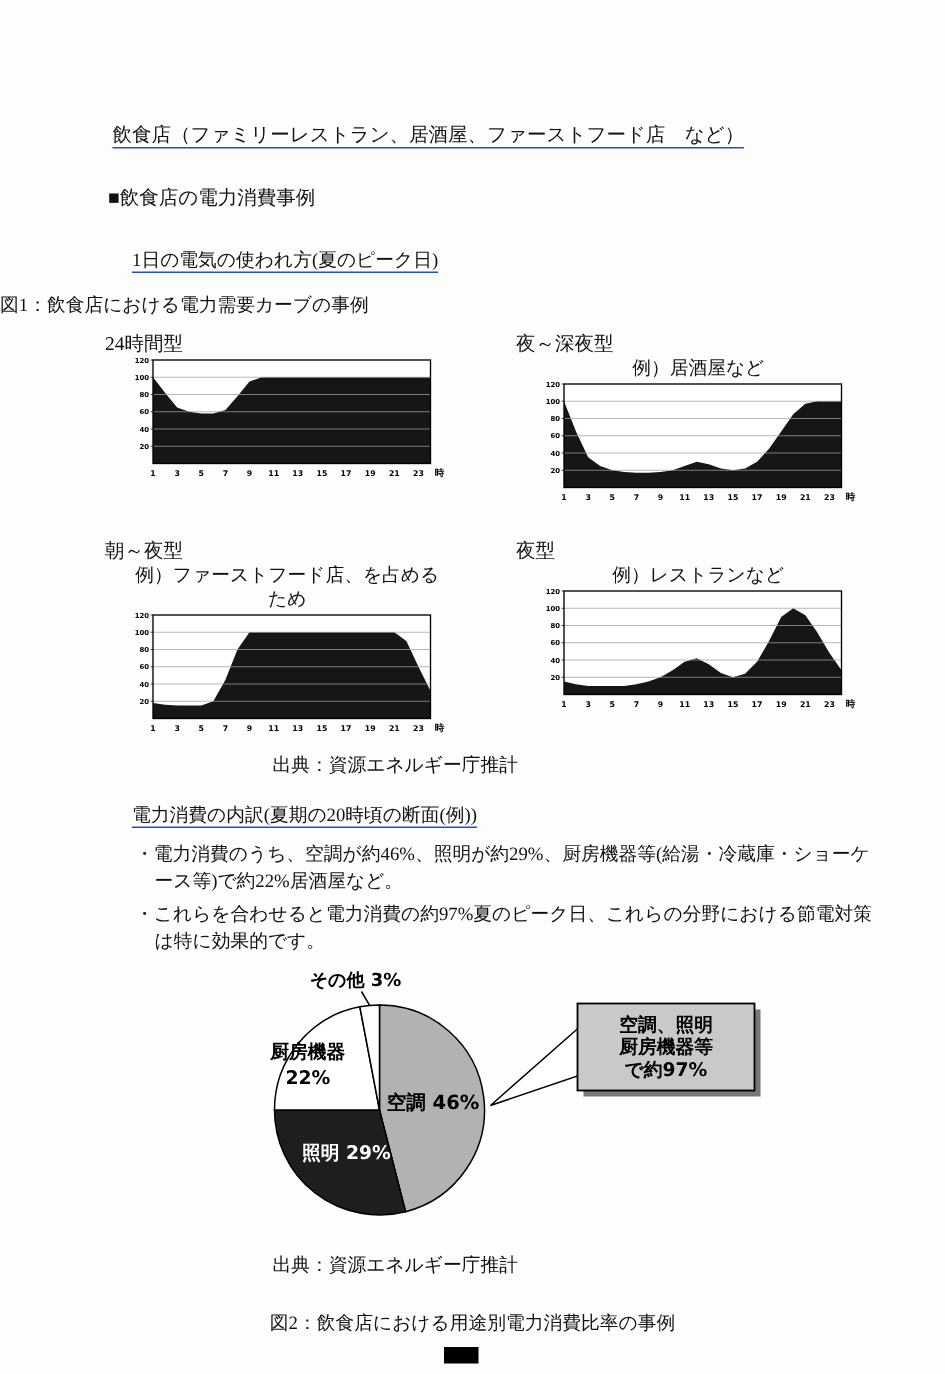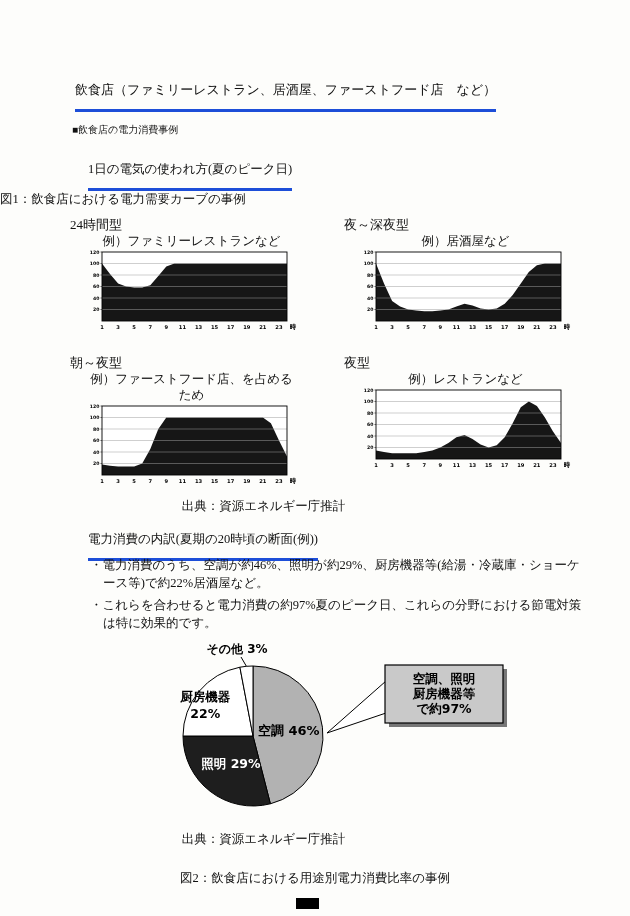--- a/index.html
+++ b/index.html
@@ -4,22 +4,22 @@
 <style>
   *{margin:0;padding:0;box-sizing:border-box}
   html,body{background:#ffffff}
   .page{
     width:630px;height:916px;margin:0 auto;position:relative;overflow:hidden;
     background:#fdfdfb;color:#111;
     font-family:"Liberation Serif","DejaVu Serif",serif;
   }
   .content{padding-top:81px}
   .header-line{margin-left:75px;font-size:13px}
-  .u{border-bottom:3px solid #1d4ed8;padding-bottom:12px}
-  .section-title{margin-top:24px;margin-left:72px;font-size:10px}
+  .u{border-bottom:1px solid #1d4ed8;padding-bottom:1px}
+  .section-title{margin-top:24px;margin-left:72px;font-size:13px}
   .sub-title{margin-top:24px;margin-left:88px;font-size:12.5px}
   .bullet{margin-top:8px;margin-left:90px;width:492px;font-size:12.5px;line-height:1.45;
           padding-left:13px;text-indent:-13px}
   .fig-caption{margin-top:13px;font-size:12.5px}
   .charts-grid{margin-top:8px;margin-left:70px;display:grid;
                grid-template-columns:252px 252px;column-gap:22px;row-gap:12px}
   .chart-group-label{font-size:13px;line-height:17px}
   .chart-example-label{font-size:12.5px;line-height:16px;text-align:center;width:215px;margin-left:14px}
   .chart-canvas{width:215px;height:93px;margin-left:14px}
   .source{margin-top:2px;text-align:center;margin-right:103px;font-size:12.5px}
@@ -44,21 +44,20 @@
       <span class="u">1日の電気の使われ方(夏のピーク日)</span>
     </div>
 
 
     <div class="fig-caption">図1：飲食店における電力需要カーブの事例</div>
 
     <div class="charts-grid">
 
       <div class="chart-block">
         <div class="chart-group-label">24時間型</div>
-        <div class="chart-example-label">例）ファミリーレストランなど</div>
         <div class="chart-canvas"><svg viewBox="0 0 215 93" width="215" height="93">
               <rect x="18" y="3" width="185" height="69" fill="#fff"></rect>
               <polygon points="18.0,14.5 26.0,24.9 34.1,34.6 42.1,37.5 50.2,38.6 58.2,38.6 66.3,36.3 74.3,27.1 82.3,17.4 90.4,14.5 98.4,14.5 106.5,14.5 114.5,14.5 122.6,14.5 130.6,14.5 138.7,14.5 146.7,14.5 154.7,14.5 162.8,14.5 170.8,14.5 178.9,14.5 186.9,14.5 195.0,14.5 203.0,14.5 203,72 18,72" fill="#161616"></polygon>
               <line x1="18" x2="203" y1="60.5" y2="60.5" stroke="#9f9f9f" stroke-width="0.5"></line>
               <line x1="18" x2="203" y1="49" y2="49" stroke="#9f9f9f" stroke-width="0.5"></line>
               <line x1="18" x2="203" y1="37.5" y2="37.5" stroke="#9f9f9f" stroke-width="0.5"></line>
               <line x1="18" x2="203" y1="26" y2="26" stroke="#9f9f9f" stroke-width="0.5"></line>
               <line x1="18" x2="203" y1="14.5" y2="14.5" stroke="#9f9f9f" stroke-width="0.5"></line>
               <rect x="18" y="3" width="185" height="69" fill="none" stroke="#000" stroke-width="0.9"></rect>
               <line x1="16.4" x2="18" y1="60.5" y2="60.5" stroke="#000" stroke-width="0.5"></line>

